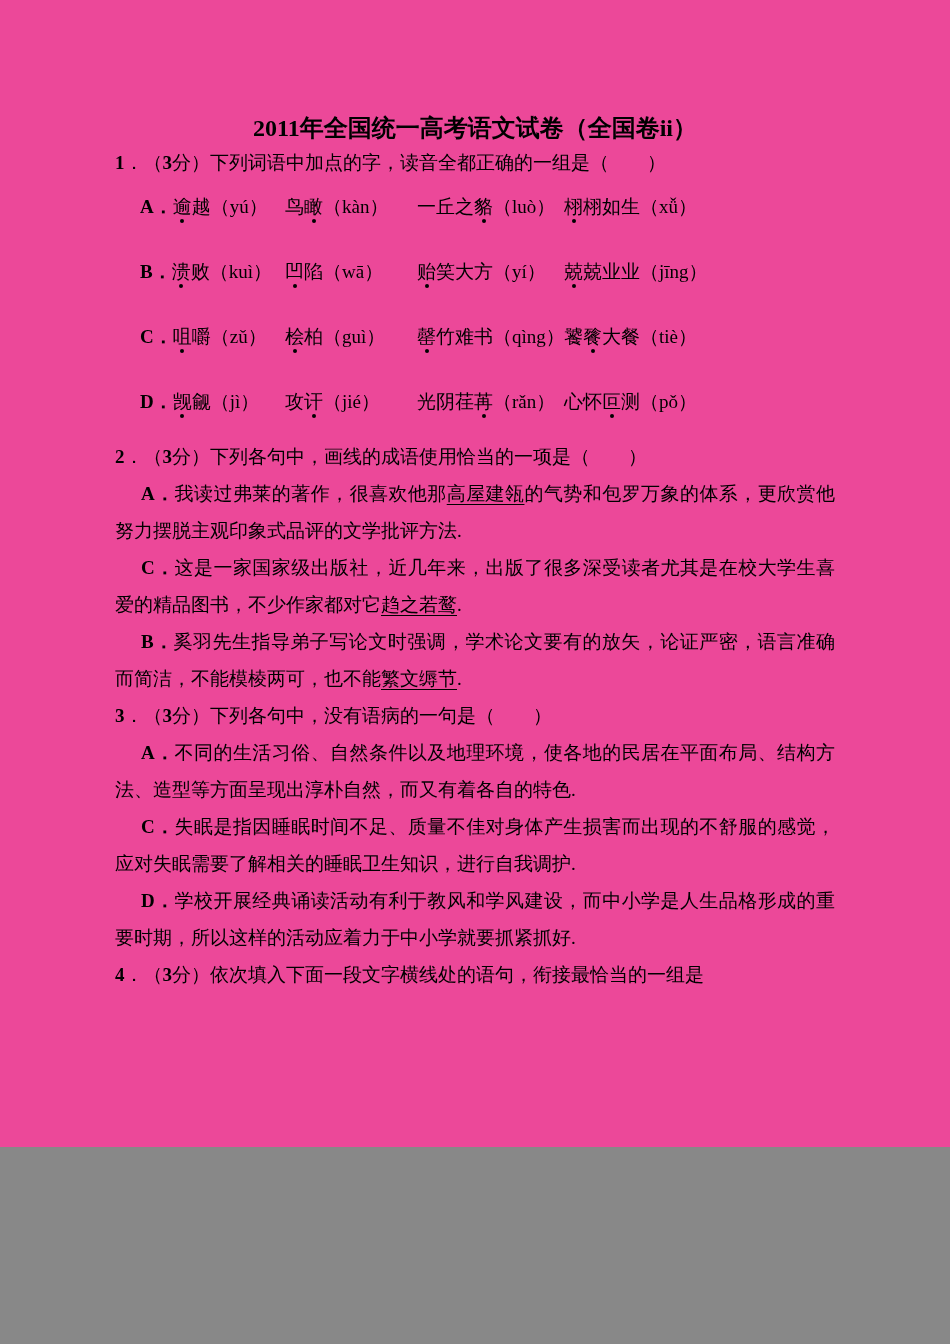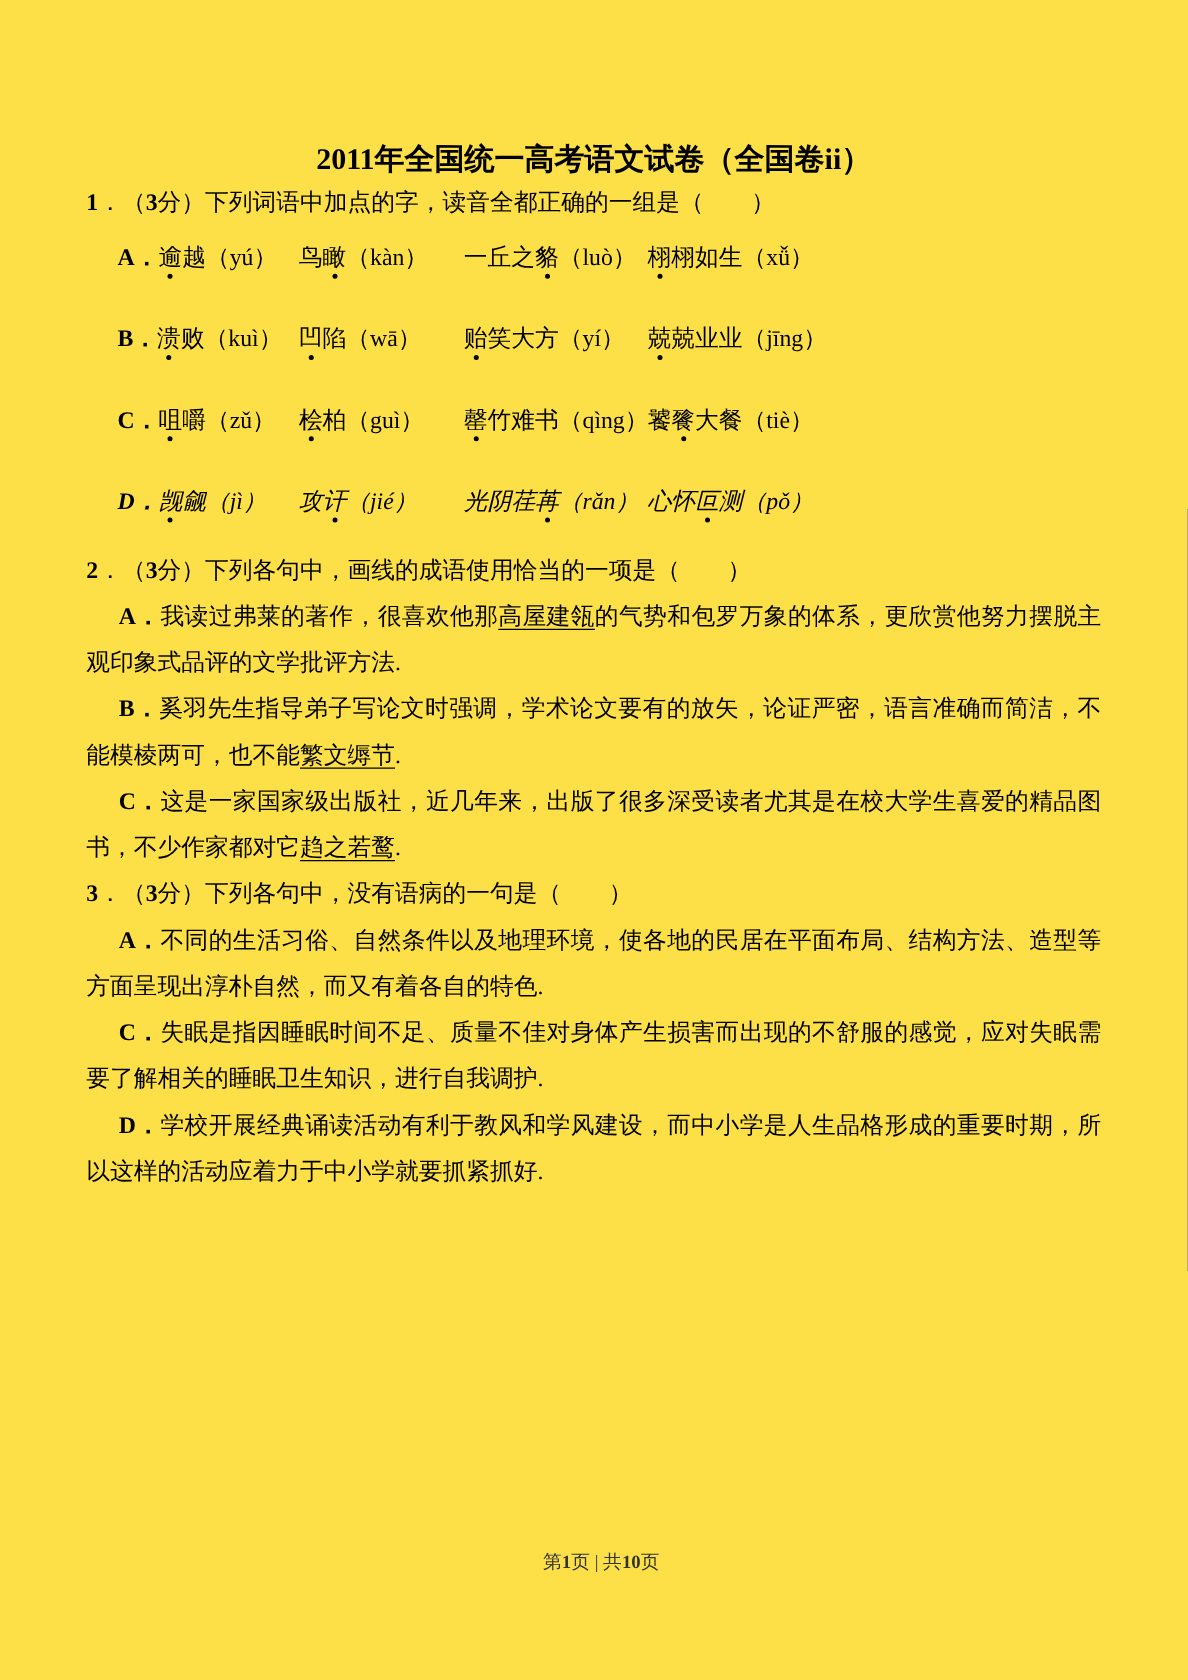--- a/index.html
+++ b/index.html
@@ -1,22 +1,22 @@
 <!DOCTYPE html>
 <html><head>
 <meta charset="utf-8">
 <style>
   html, body { margin: 0; padding: 0; background: #888; }
   .page {
     position: relative;
-    width: 950px; height: 1344px;
+    width: 950px; height: 1147px;
     margin: 0 auto;
-    background: #fde047;
+    background: #ec4899;
     box-sizing: border-box;
-    padding: 0 69px;
+    padding: 0 115px;
     font-family: "Liberation Serif", "DejaVu Serif", serif;
     color: #000;
     font-size: 19px;
     overflow: hidden;
   }
   .title {
     margin: 0; padding-top: 112px;
     text-align: center;
     font-size: 24px; font-weight: 700;
     line-height: 32px;
@@ -25,21 +25,21 @@
   .line { margin: 0; line-height: 37px; }
   .q1opts { margin: 9px 0 19px; }
   .optrow {
     display: grid;
     grid-template-columns: 145px 132px 147px auto;
     padding-left: 25px;
     line-height: 34px;
     margin-bottom: 31px;
     white-space: nowrap;
   }
-  .optrow:last-child { margin-bottom: 16px; font-style: italic; }
+  .optrow:last-child { margin-bottom: 16px; }
   .para {
     margin: 0; line-height: 37px;
     text-indent: 26px;
     text-align: justify;
   }
   .lbl, b { font-weight: 700; }
   .u {
     text-decoration: underline;
     text-underline-offset: 4px;
     text-decoration-thickness: 1px;
@@ -91,24 +91,25 @@
     <div class="optrow">
       <span><b class="lbl">D．</b><span><span class="dt">觊</span>觎（jì）</span></span>
       <span>攻<span class="dt">讦</span>（jié）</span>
       <span>光阴荏<span class="dt">苒</span>（rǎn）</span>
       <span>心怀<span class="dt">叵</span>测（pǒ）</span>
     </div>
   </div>
 
   <p class="line"><b>2</b>．（<b>3</b>分）下列各句中，画线的成语使用恰当的一项是（　　）</p>
   <p class="para"><b class="lbl">A．</b><span>我读过弗莱的著作，很喜欢他那<span class="u">高屋建瓴</span>的气势和包罗万象的体系，更欣赏他努力摆脱主观印象式品评的文学批评方法.</span></p>
+  <p class="para"><b class="lbl">C．</b><span>这是一家国家级出版社，近几年来，出版了很多深受读者尤其是在校大学生喜爱的精品图书，不少作家都对它<span class="u">趋之若鹜</span>.</span></p>
   <p class="para"><b class="lbl">B．</b><span>奚羽先生指导弟子写论文时强调，学术论文要有的放矢，论证严密，语言准确而简洁，不能模棱两可，也不能<span class="u">繁文缛节</span>.</span></p>
-  <p class="para"><b class="lbl">C．</b><span>这是一家国家级出版社，近几年来，出版了很多深受读者尤其是在校大学生喜爱的精品图书，不少作家都对它<span class="u">趋之若鹜</span>.</span></p>
 
   <p class="line"><b>3</b>．（<b>3</b>分）下列各句中，没有语病的一句是（　　）</p>
   <p class="para"><b class="lbl">A．</b><span>不同的生活习俗、自然条件以及地理环境，使各地的民居在平面布局、结构方法、造型等方面呈现出淳朴自然，而又有着各自的特色.</span></p>
   <p class="para"><b class="lbl">C．</b><span>失眠是指因睡眠时间不足、质量不佳对身体产生损害而出现的不舒服的感觉，应对失眠需要了解相关的睡眠卫生知识，进行自我调护.</span></p>
   <p class="para"><b class="lbl">D．</b><span>学校开展经典诵读活动有利于教风和学风建设，而中小学是人生品格形成的重要时期，所以这样的活动应着力于中小学就要抓紧抓好.</span></p>
 
+  <p class="line"><b>4</b>．（<b>3</b>分）依次填入下面一段文字横线处的语句，衔接最恰当的一组是</p>
 
   <div class="footer">第<b>1</b>页 | 共<b>10</b>页</div>
 
 </div>
 
 </body></html>

